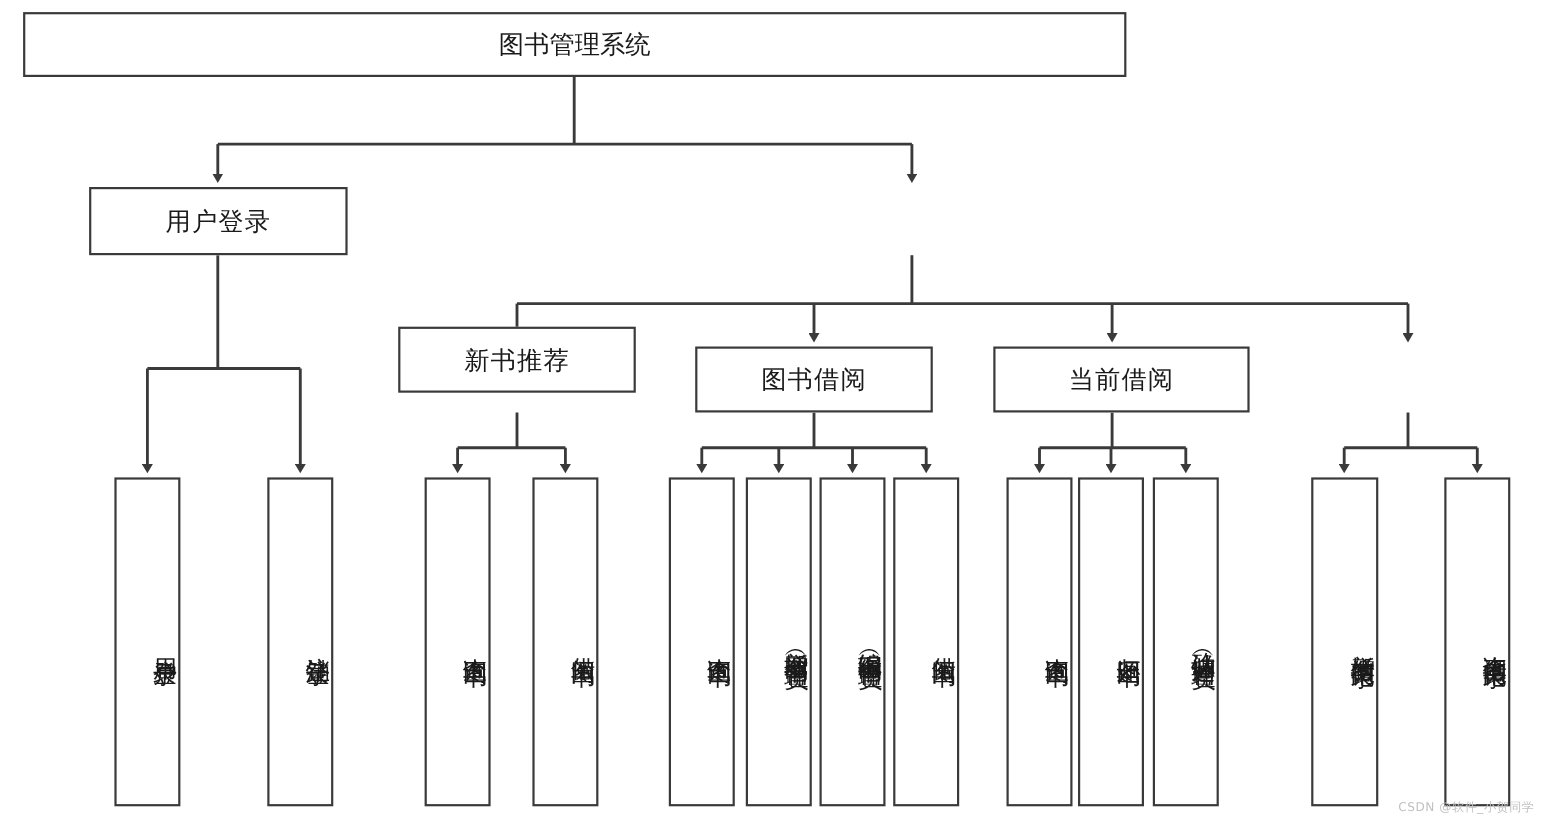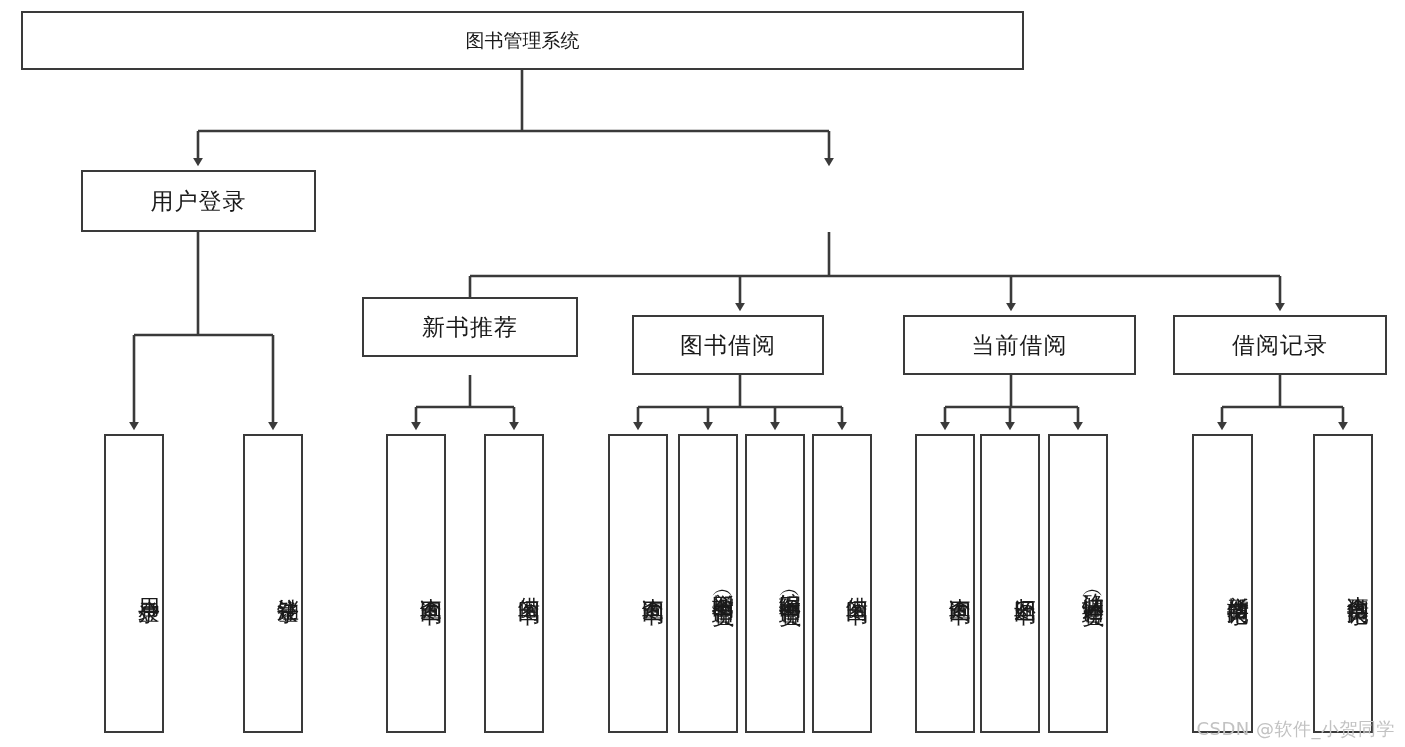--- a/index.html
+++ b/index.html
@@ -13,21 +13,21 @@
     background:#ffffff;
     border:2.5px solid #3a3a3a;
     display:flex;
     align-items:center;
     justify-content:center;
     color:#1a1a1a;
     text-align:center;
     z-index:2;
   }
   .node.h{ font-size:23px; letter-spacing:1px; }
-  .node.root{ font-size:19px;text-align:right; }
+  .node.root{ font-size:23px;text-align:right; }
   .node.v{
     font-size:22px;
     writing-mode:vertical-rl;
     text-orientation:upright;
     line-height:1.18;
     letter-spacing:2px;
     padding:8px 0;
     align-items:flex-start;
     justify-content:center;
   }
@@ -35,21 +35,21 @@
     writing-mode:vertical-rl;
     text-orientation:upright;
     display:block;
     white-space:normal;
   }
 
   .watermark{
     position:absolute;
     right:10px;
     bottom:6px;
-    font-size:18px;
+    font-size:11px;
     color:#c2c2c2;
     letter-spacing:0.5px;
     z-index:5;
     white-space:nowrap;
     font-family:"DejaVu Sans","Liberation Sans",sans-serif;
   }
 </style>
 </head>
 <body>
 
@@ -109,28 +109,25 @@
     <span>图书管理系统</span>
   </div>
 
   <div class="node h" style="left:81px;top:170px;width:235px;height:62px;">
     <span>用户登录</span>
   </div>
 
   <div class="node h" style="left:362px;top:297px;width:216px;height:60px;">
     <span>新书推荐</span>
   </div>
-  <div class="node h" style="left:632px;top:315px;width:192px;height:60px;">
+  <div class="node h" style="left:632px;top:315px;width:216px;height:60px;">
     <span>图书借阅</span>
   </div>
   <div class="node h" style="left:903px;top:315px;width:233px;height:60px;">
     <span>当前借阅</span>
-  </div>
-  <div class="node h" style="left:1173px;top:315px;width:214px;height:60px;">
-    <span>借阅记录</span>
   </div>
 
   <div class="node v" style="left:104px;top:434px;width:60px;height:299px;">
     <span class="vtext">用户登录</span>
   </div>
   <div class="node v" style="left:243px;top:434px;width:60px;height:299px;">
     <span class="vtext">注销登录</span>
   </div>
   <div class="node v" style="left:386px;top:434px;width:60px;height:299px;">
     <span class="vtext">查询图书</span>

